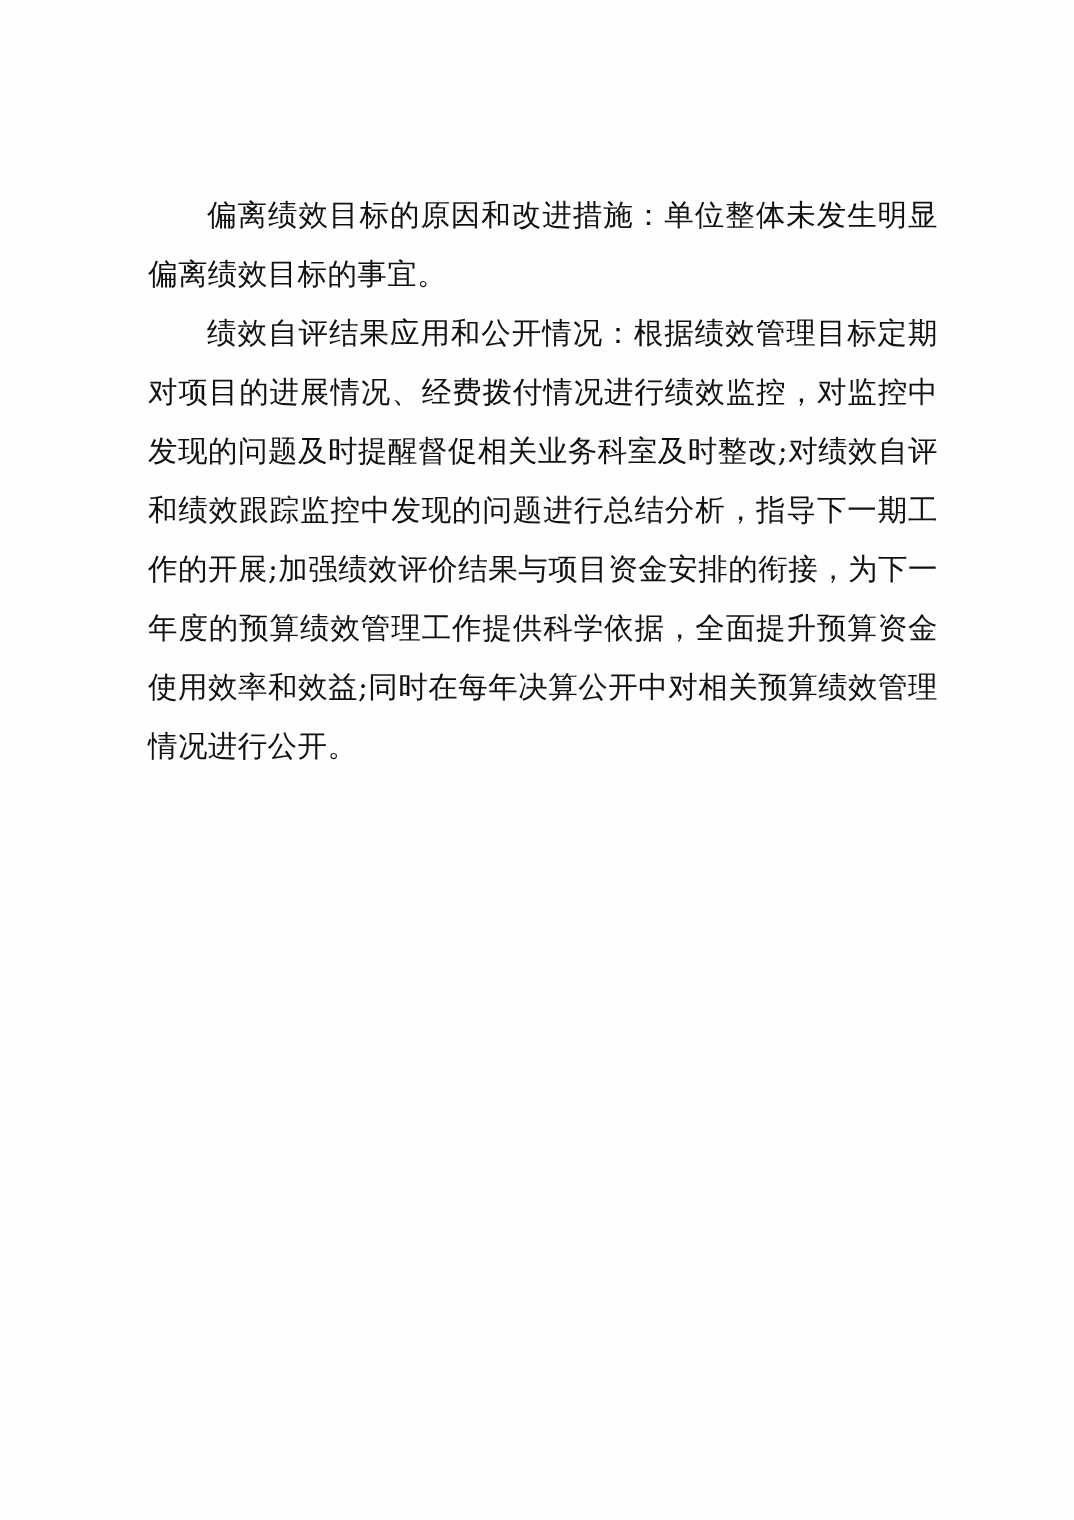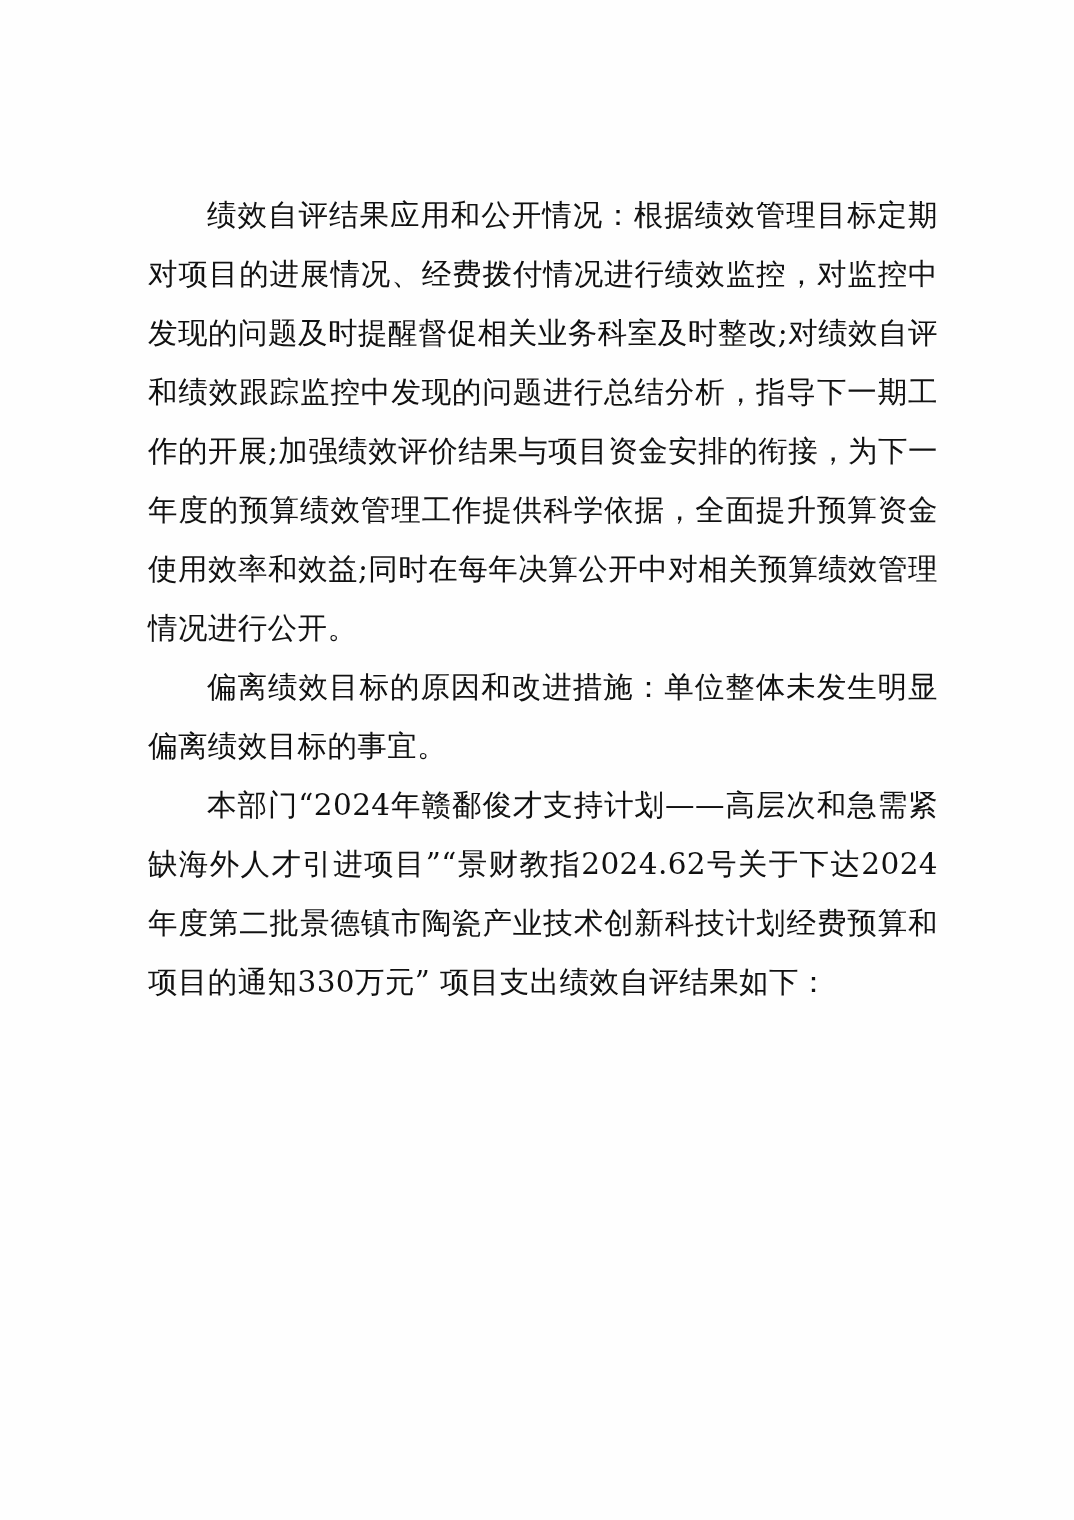--- a/index.html
+++ b/index.html
@@ -39,17 +39,16 @@
   }
   .para + .para {
     margin-top: 0;
   }
 </style>
 </head>
 <body>
 
 <div class="page">
   <div class="doc-body">
+    <p class="para">偏离绩效目标的原因和改进措施：单位整体未发生明显偏离绩效目标的事宜。</p>
     <p class="para">绩效自评结果应用和公开情况：根据绩效管理目标定期对项目的进展情况、经费拨付情况进行绩效监控，对监控中发现的问题及时提醒督促相关业务科室及时整改;对绩效自评和绩效跟踪监控中发现的问题进行总结分析，指导下一期工作的开展;加强绩效评价结果与项目资金安排的衔接，为下一年度的预算绩效管理工作提供科学依据，全面提升预算资金使用效率和效益;同时在每年决算公开中对相关预算绩效管理情况进行公开。</p>
-    <p class="para">偏离绩效目标的原因和改进措施：单位整体未发生明显偏离绩效目标的事宜。</p>
-    <p class="para">本部门“2024年赣鄱俊才支持计划——高层次和急需紧缺海外人才引进项目”“景财教指2024.62号关于下达2024年度第二批景德镇市陶瓷产业技术创新科技计划经费预算和项目的通知330万元” 项目支出绩效自评结果如下：</p>
   </div>
 </div>
 
 </body></html>

